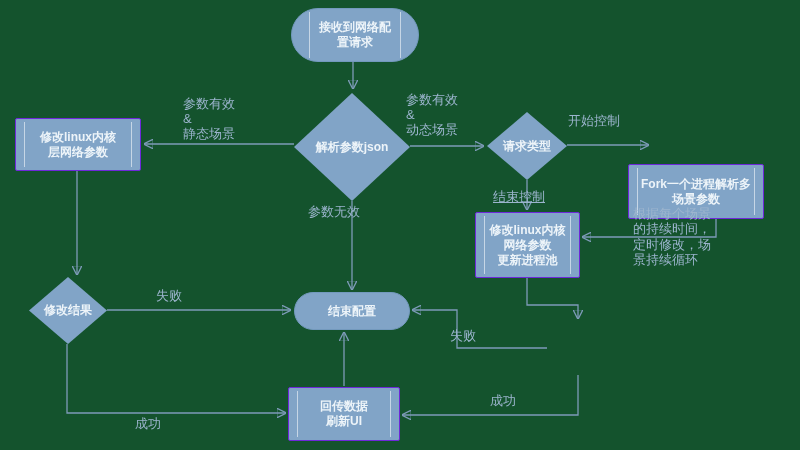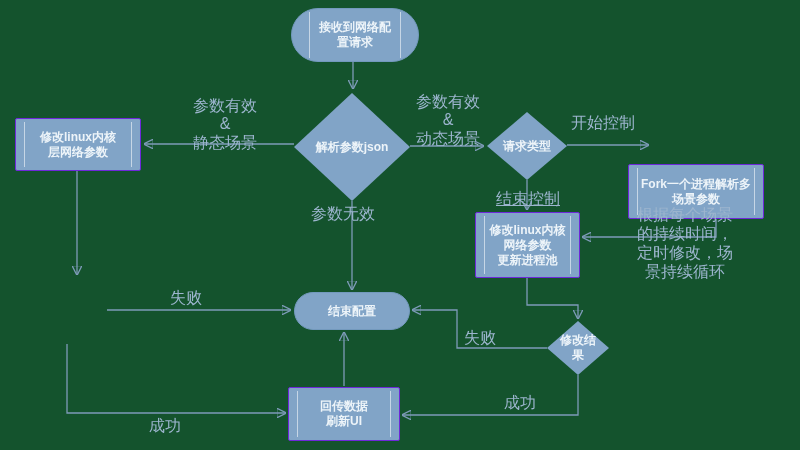--- a/index.html
+++ b/index.html
@@ -27,22 +27,22 @@
     content:"";position:absolute;top:3px;bottom:3px;width:0;
     border-left:1.5px solid rgba(255,255,255,0.55);
   }
   .stadium.bars::before{left:17px;}
   .stadium.bars::after{right:17px;}
   .diamond{
     background:#81A4C7;border:none;
     clip-path:polygon(50% 0,100% 50%,50% 100%,0 50%);
   }
   .elabel{
-    position:absolute;z-index:3;color:#9CB5CE;font-size:16px;
-    text-align:center;white-space:pre-line;line-height:1.15;
+    position:absolute;z-index:3;color:#9CB5CE;font-size:13px;
+    text-align:left;white-space:pre-line;line-height:1.15;
   }
 </style>
 </head>
 <body>
 
 <div class="canvas">
 
   <svg class="edges" viewBox="0 0 800 450">
     <defs>
       <marker id="arrow" viewBox="0 0 10 10" refX="8.5" refY="5" markerWidth="7.5" markerHeight="7.5" orient="auto">
@@ -75,28 +75,27 @@
 
   <div class="node diamond" style="left:487px;top:112px;width:80px;height:68px;">请求类型</div>
 
   <div class="node rect" style="left:628px;top:116px;width:136px;height:55px;margin-top:48px;">Fork一个进程解析多
 场景参数</div>
 
   <div class="node rect" style="left:475px;top:212px;width:105px;height:66px;">修改linux内核
 网络参数
 更新进程池</div>
 
+  <div class="node diamond" style="left:29px;top:277px;width:78px;height:67px;">修改结果</div>
 
   <div class="node rect" style="left:288px;top:387px;width:112px;height:54px;">回传数据
 刷新UI</div>
 
   <div class="node stadium" style="left:294px;top:292px;width:116px;height:38px;border-radius:19px;">结束配置</div>
 
-  <div class="node diamond" style="left:547px;top:321px;width:62px;height:54px;">修改结
-果</div>
 
   <div class="elabel" style="left:183px;top:97px;width:84px;">参数有效
 &amp;
 静态场景</div>
 
   <div class="elabel" style="left:406px;top:93px;width:84px;">参数有效
 &amp;
 动态场景</div>
 
   <div class="elabel" style="left:568px;top:114px;width:70px;">开始控制</div>

